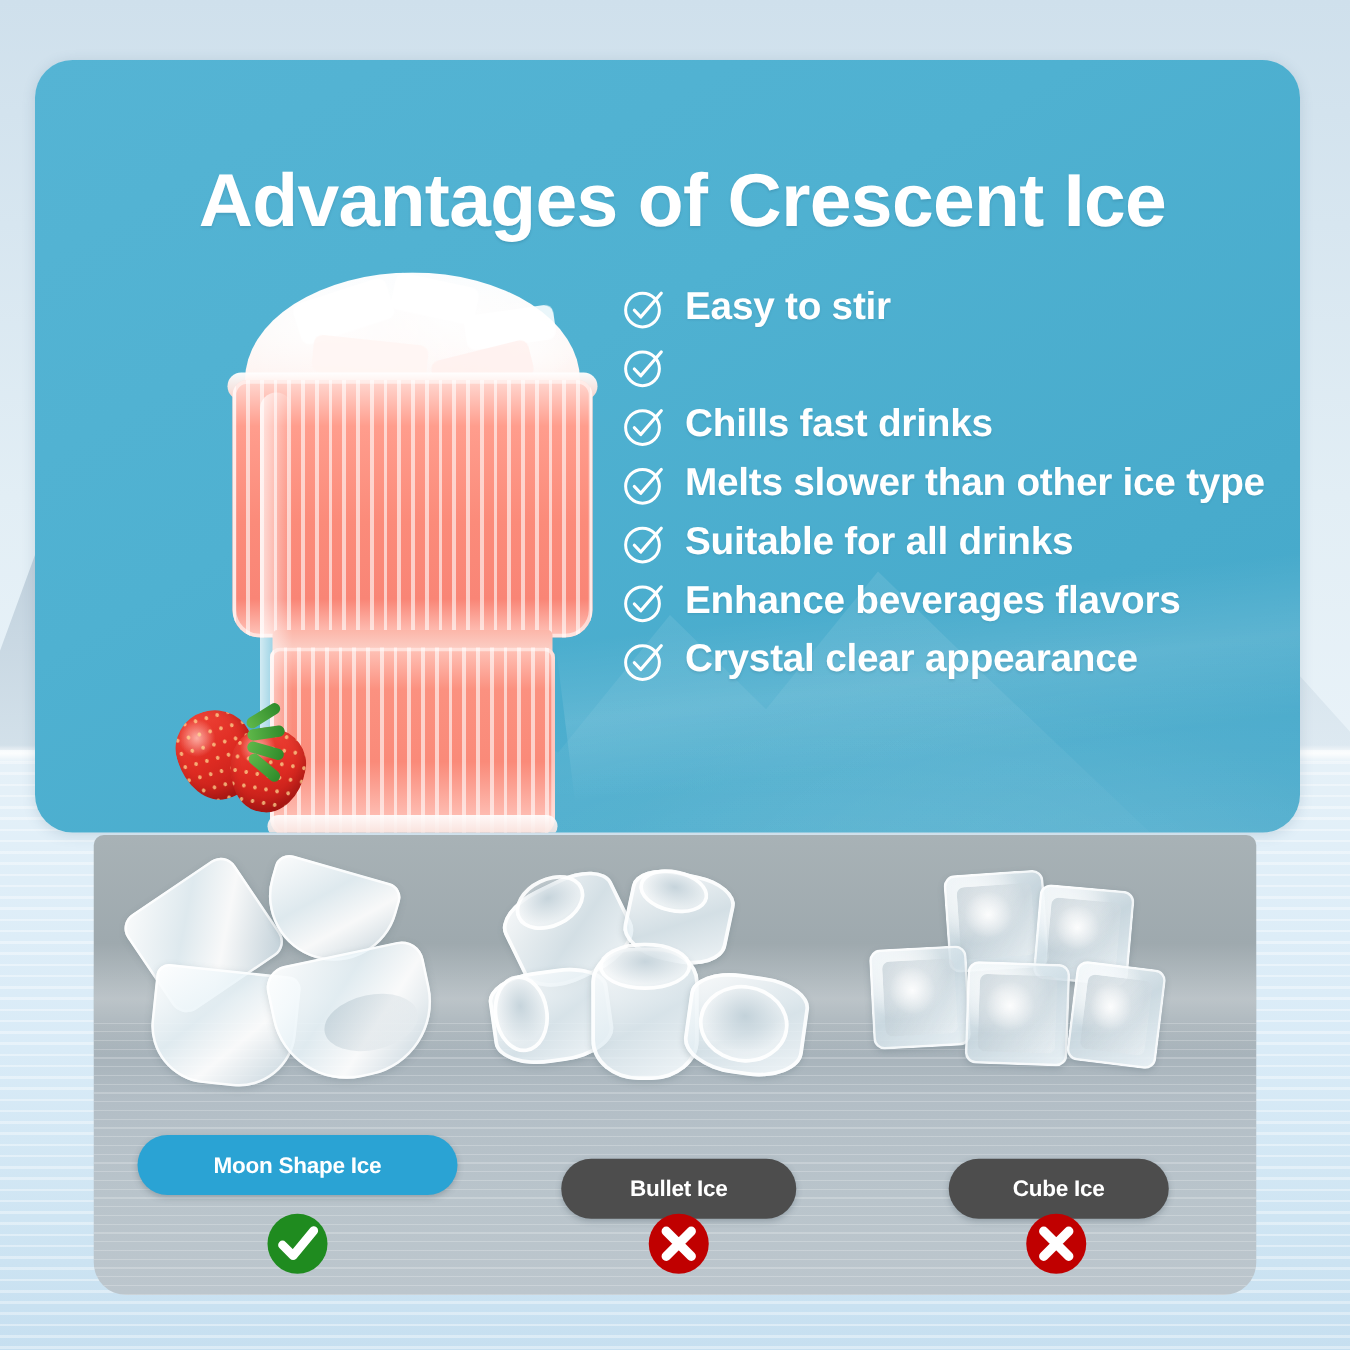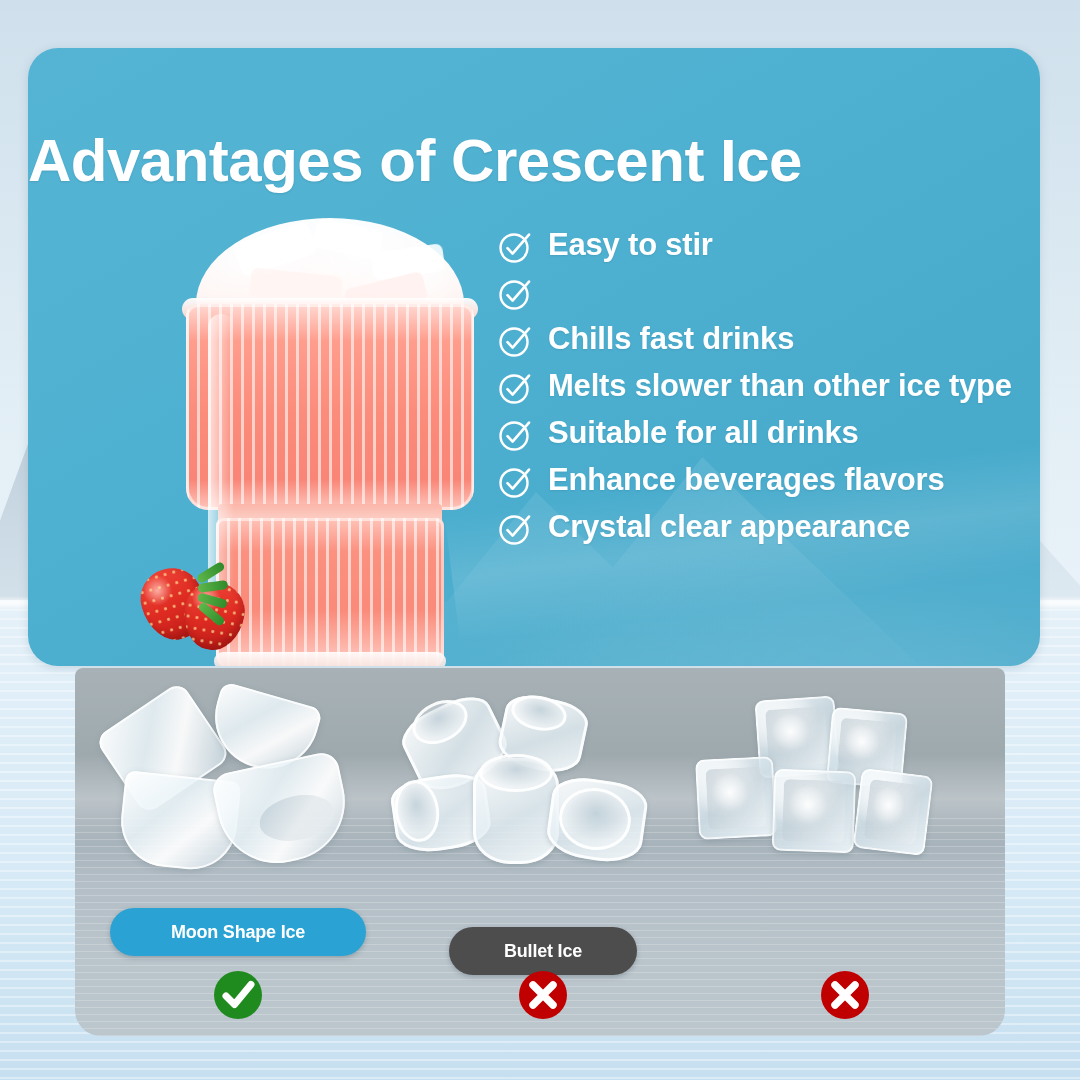--- a/index.html
+++ b/index.html
@@ -43,24 +43,24 @@
     background:
       radial-gradient(120% 90% at 85% 100%, rgba(255,255,255,.14), rgba(255,255,255,0) 60%),
       radial-gradient(100% 70% at 40% 100%, rgba(255,255,255,.10), rgba(255,255,255,0) 65%);}
   .panel-top-mtn{position:absolute;right:120px;bottom:0;width:640px;height:290px;
     clip-path:polygon(0% 100%,14% 62%,26% 78%,40% 40%,52% 66%,66% 28%,80% 58%,100% 100%);
     background:linear-gradient(180deg,rgba(255,255,255,.13),rgba(255,255,255,.02));}
   .panel-top-band{position:absolute;right:-30px;bottom:60px;width:620px;height:130px;
     transform:rotate(-7deg);
     background:linear-gradient(180deg,rgba(255,255,255,0),rgba(255,255,255,.12),rgba(255,255,255,0));}
 
-  .title{position:absolute;left:0;top:78px;width:1012px;
+  .title{position:absolute;left:0;top:78px;width:1012px;text-align:center;
     color:#ffffff;font-size:60px;font-weight:700;letter-spacing:-.5px;
     font-family:"Liberation Sans","DejaVu Sans",sans-serif;
-    text-shadow:0 1px 2px rgba(30,80,105,.18);white-space:nowrap;}
+    text-shadow:0 1px 2px rgba(30,80,105,.18);white-space:nowrap;padding-left:12px;}
 
   
   .photo{position:absolute;left:112px;top:160px;width:370px;height:480px;}
   .glass-wrap{position:absolute;left:38px;top:10px;width:300px;height:440px;}
   .ice-pile{position:absolute;left:18px;top:0px;width:268px;height:130px;
     border-radius:140px 140px 40px 40px / 90px 90px 24px 24px;
     background:
       radial-gradient(50% 60% at 24% 34%, rgba(255,255,255,.96), rgba(255,255,255,.38) 70%, rgba(255,255,255,0) 100%),
       radial-gradient(44% 54% at 62% 26%, rgba(255,255,255,.92), rgba(255,255,255,.30) 72%, rgba(255,255,255,0) 100%),
       radial-gradient(40% 50% at 84% 48%, rgba(255,255,255,.80), rgba(255,255,255,.22) 70%, rgba(255,255,255,0) 100%),
@@ -400,20 +400,21 @@
         <div class="cb cb3">
             <div class="cb-frost"></div>
           </div>
         <div class="cb cb4">
             <div class="cb-frost"></div>
           </div>
         <div class="cb cb5">
             <div class="cb-frost"></div>
           </div>
       </div>
+      <div class="pill pill-bad pill-c">Cube Ice</div>
       <div class="verdict v-c">
         <svg viewBox="0 0 50 50" width="50" height="50">
           <circle cx="25" cy="25" r="24" fill="#c00000"></circle>
           <path d="M15 15 L35 35 M35 15 L15 35" fill="none" stroke="#ffffff" stroke-width="7.5" stroke-linecap="round"></path>
         </svg>
       </div>
     </div>
 
   </div>
 </div>

